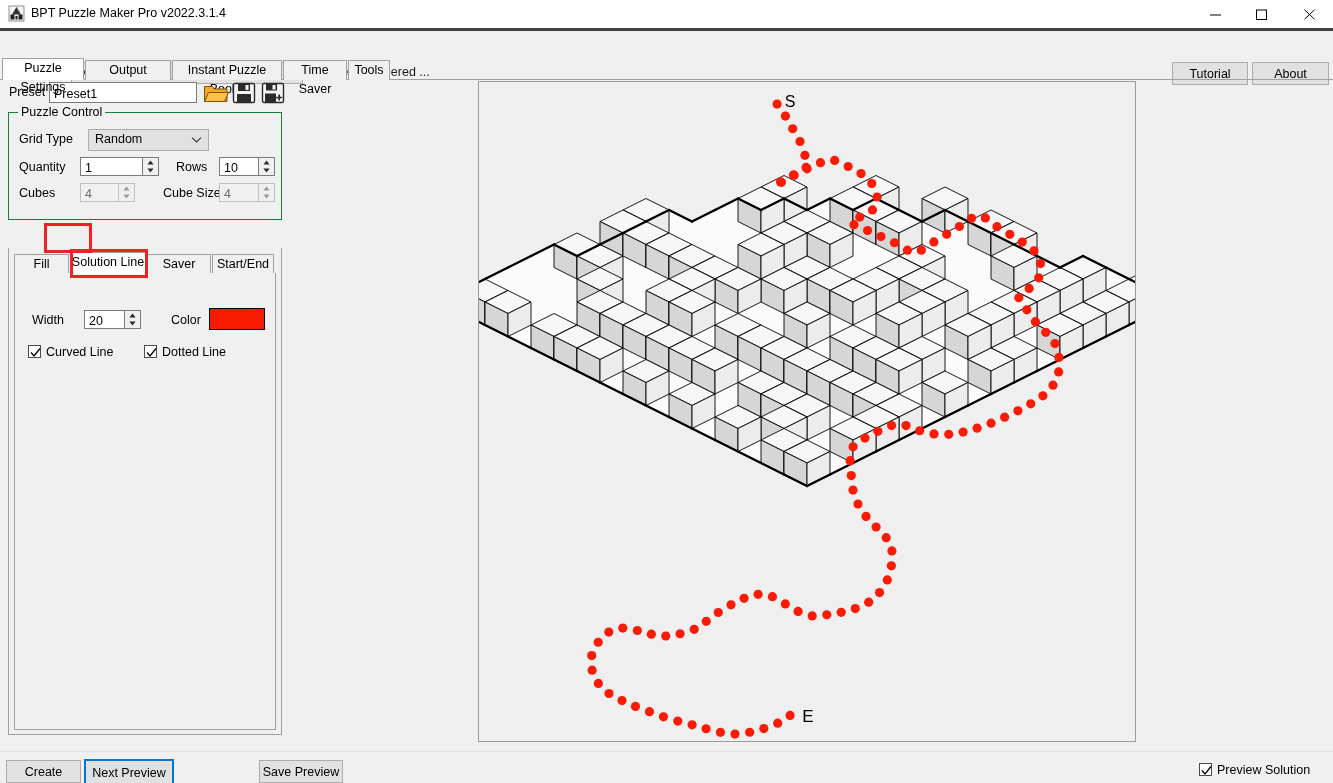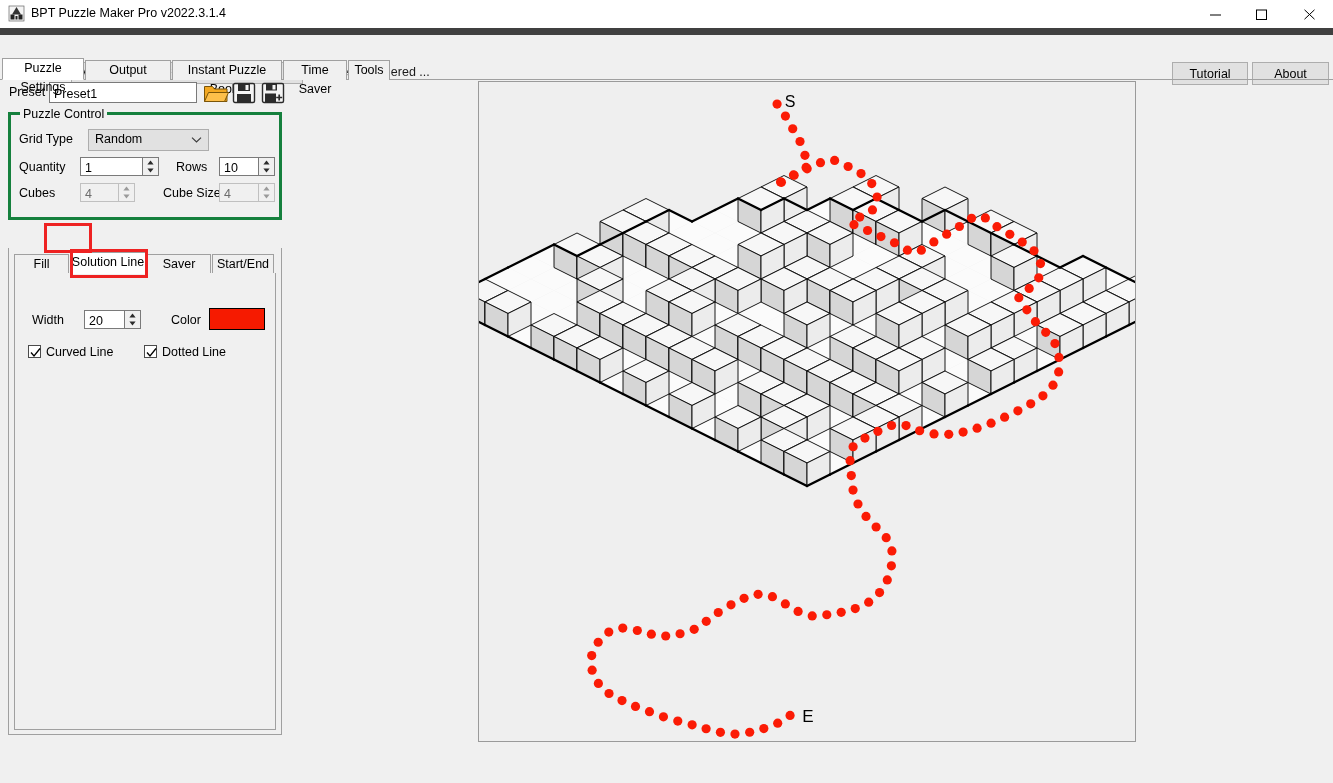--- a/index.html
+++ b/index.html
@@ -7,21 +7,21 @@
     width:1333px;height:783px;overflow:hidden;
     background:#f0f0f0;
     font-family:"Liberation Sans", sans-serif;
     font-size:12px;color:#000;
     -webkit-font-smoothing:antialiased;
   }
   .app{position:relative;width:1333px;height:783px;background:#f0f0f0;}
 
   
   .titlebar{position:absolute;left:0;top:0;width:1333px;height:28px;background:#ffffff;
-            border-bottom:7px solid #404040;}
+            border-bottom:3px solid #404040;}
   .title-ico{position:absolute;left:8px;top:5px;width:17px;height:17px;}
   .title-text{position:absolute;left:31px;top:6px;font-size:12.5px;color:#000;}
   .wbtn{position:absolute;top:0;width:46px;height:28px;cursor:default;}
   .wbtn svg{position:absolute;left:16px;top:9px;}
   .wbtn-min{right:94px;} .wbtn-max{right:48px;} .wbtn-close{right:0px;}
 
   
   .ptype-row{position:absolute;left:0;top:29px;width:1333px;height:28px;}
   .lbl{position:absolute;font-size:12.5px;color:#000;white-space:nowrap;}
   .combo{position:absolute;background:#e1e1e1;border:1px solid #adadad;height:20px;
@@ -34,21 +34,21 @@
   .btn.default{border:2px solid #0078d7;background:#e1e1e1;}
 
   
   .tabstrip{position:absolute;padding-left:46px;}
   .tab{position:absolute;height:20px;background:#f0f0f0;border:1px solid #a0a0a0;
        border-bottom:none;font-size:12.5px;line-height:19px;text-align:center;
        color:#000;cursor:default;box-sizing:border-box;}
   .tab.sel{background:#fff;height:22px;top:-2px;z-index:3;border-bottom:1px solid #fff;}
   .tabline{position:absolute;height:1px;background:#a0a0a0;}
   .panel-border{position:absolute;border:1px solid #a0a0a0;box-sizing:border-box;background:#f0f0f0;}
-  .groupbox{position:absolute;border:3px solid #15803d;box-sizing:border-box;}
+  .groupbox{position:absolute;border:1px solid #15803d;box-sizing:border-box;}
   .groupbox > .gl{position:absolute;top:-8px;left:9px;background:#f0f0f0;padding:0 3px;font-size:12.5px;}
 
   .tbox{position:absolute;background:#fff;border:1px solid #7a7a7a;box-sizing:border-box;
         font-size:12.5px;color:#000;padding-left:4px;line-height:1.55;}
   .tbox.dis{background:#f0f0f0;border:1px solid #c0c0c0;color:#6d6d6d;}
   .spin{position:absolute;width:16px;background:#f0f0f0;border:1px solid #7a7a7a;
         border-left:none;box-sizing:border-box;}
   .spin.dis{border-color:#c0c0c0;}
   .spin .half{position:relative;height:50%;display:flex;align-items:center;justify-content:center;}
   .spin .half+.half{border-top:0px;}
@@ -941,14 +941,26 @@
           <circle cx="298.69" cy="641.17" r="4.6" fill="#fb1b05"></circle>
           <circle cx="311.08" cy="633.47" r="4.6" fill="#fb1b05"></circle>
         </g>
         <g>
           <text x="311" y="25" font-family="&quot;Liberation Sans&quot;, sans-serif" font-size="16" fill="#000" text-anchor="middle">S</text>
           <text x="329" y="640" font-family="&quot;Liberation Sans&quot;, sans-serif" font-size="17" fill="#000" text-anchor="middle">E</text>
         </g>
       </svg>
   </div>
 
+  <div class="botbar">
+    <div class="btn" style="left:6px;top:8px;width:73px;height:21px">Create</div>
+    <div class="btn default" style="left:84px;top:7px;width:86px;height:23px">Next Preview</div>
+    <div class="btn" style="left:259px;top:8px;width:82px;height:21px">Save Preview</div>
+
+    <div class="cbx" style="left:1199px;top:11px">
+      <svg width="11" height="11" viewBox="0 0 11 11">
+          <path d="M1 5.5 L4 9 L10 1.5" fill="none" stroke="#000" stroke-width="1.3"></path>
+        </svg>
+    </div>
+    <div class="lbl" style="left:1217px;top:11px">Preview Solution</div>
+  </div>
 
 </div>
 
 </body></html>

